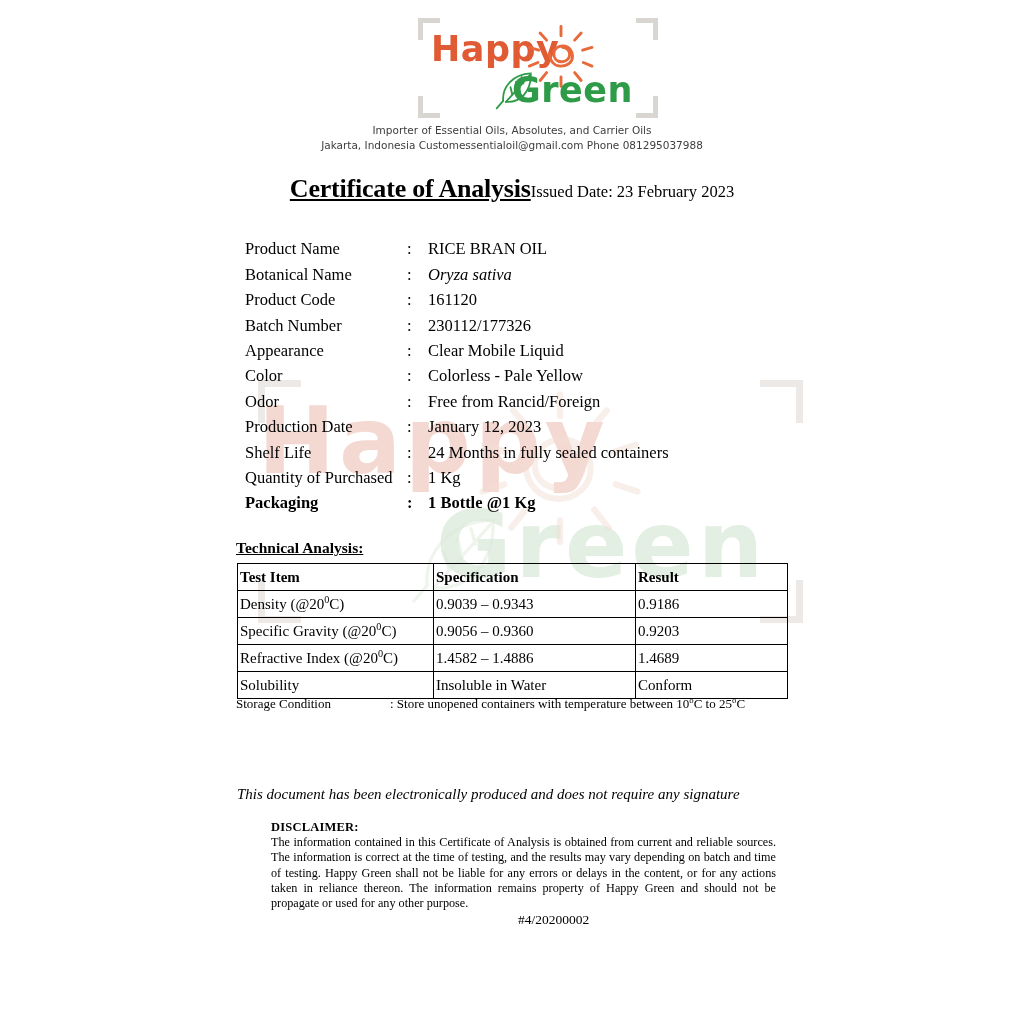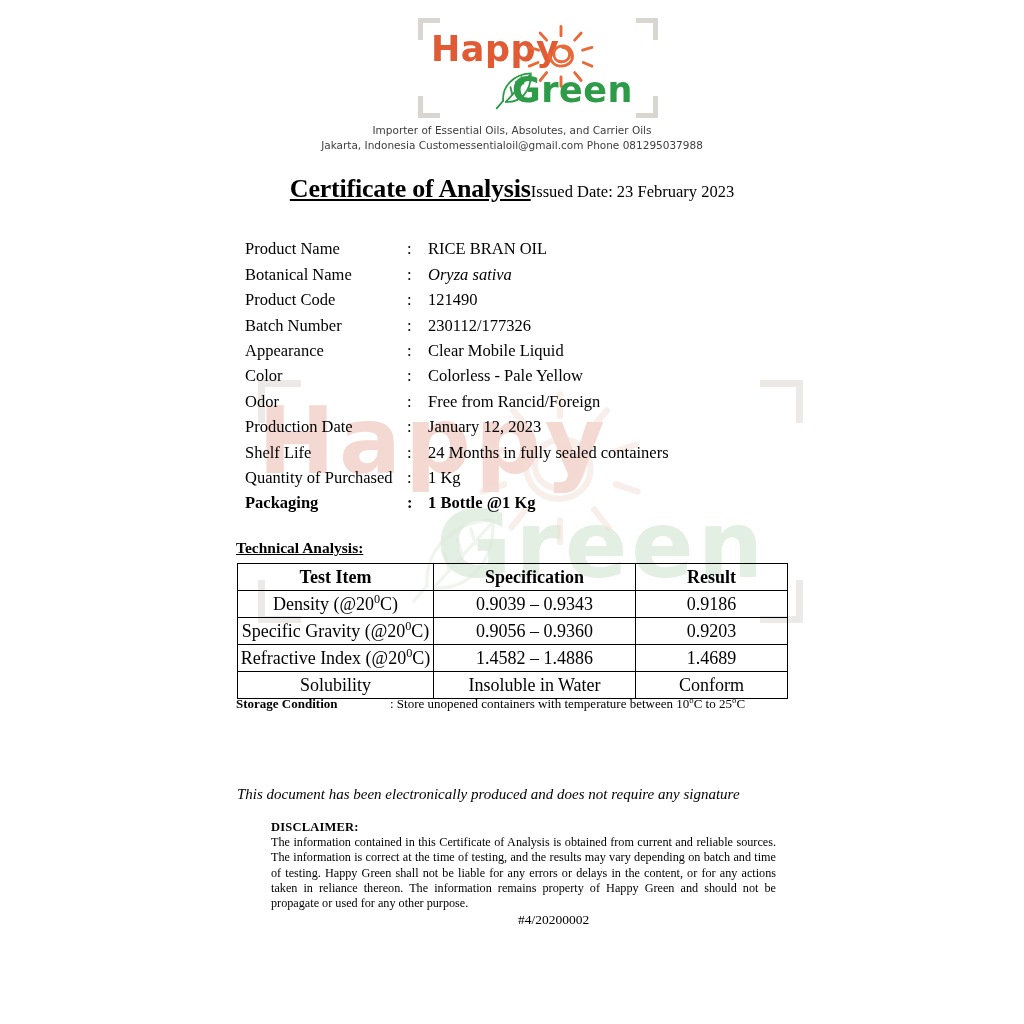--- a/index.html
+++ b/index.html
@@ -202,42 +202,42 @@
     position: absolute;
     left: 237px;
     top: 563px;
     width: 535px;
     border-collapse: collapse;
     table-layout: fixed;
   }
   .tech-table th,
   .tech-table td {
     border: 1px solid #000000;
-    text-align: center;
-    font-size: 18px;
+    text-align: left;
+    font-size: 15px;
     height: 26px;
     padding: 0 2px;
   }
   .tech-table th { font-weight: bold; }
   .col-item { width: 191px; }
   .col-spec { width: 197px; }
   .col-res  { width: 147px; }
   sup { font-size: 0.68em; vertical-align: super; line-height: 0; }
 
   
   .storage {
     position: absolute;
     left: 236px;
     top: 696px;
     display: flex;
     align-items: baseline;
     font-size: 13px;
   }
   .storage-label {
-    font-weight: bold;
+    font-weight: normal;
     width: 154px;
     flex: 0 0 154px;
   }
   .storage-value { flex: 1 1 auto; }
 
   
   .sig-note {
     position: absolute;
     left: 237px;
     top: 776px;
@@ -370,21 +370,21 @@
       <span class="dvalue">RICE BRAN OIL</span>
     </div>
     <div class="drow">
       <span class="dlabel">Botanical  Name</span>
       <span class="dcolon">:</span>
       <span class="dvalue italic">Oryza sativa</span>
     </div>
     <div class="drow">
       <span class="dlabel">Product Code</span>
       <span class="dcolon">:</span>
-      <span class="dvalue">121490</span>
+      <span class="dvalue">161120</span>
     </div>
     <div class="drow">
       <span class="dlabel">Batch Number</span>
       <span class="dcolon">:</span>
       <span class="dvalue">230112/177326</span>
     </div>
     <div class="drow">
       <span class="dlabel">Appearance</span>
       <span class="dcolon">:</span>
       <span class="dvalue">Clear Mobile Liquid</span>

